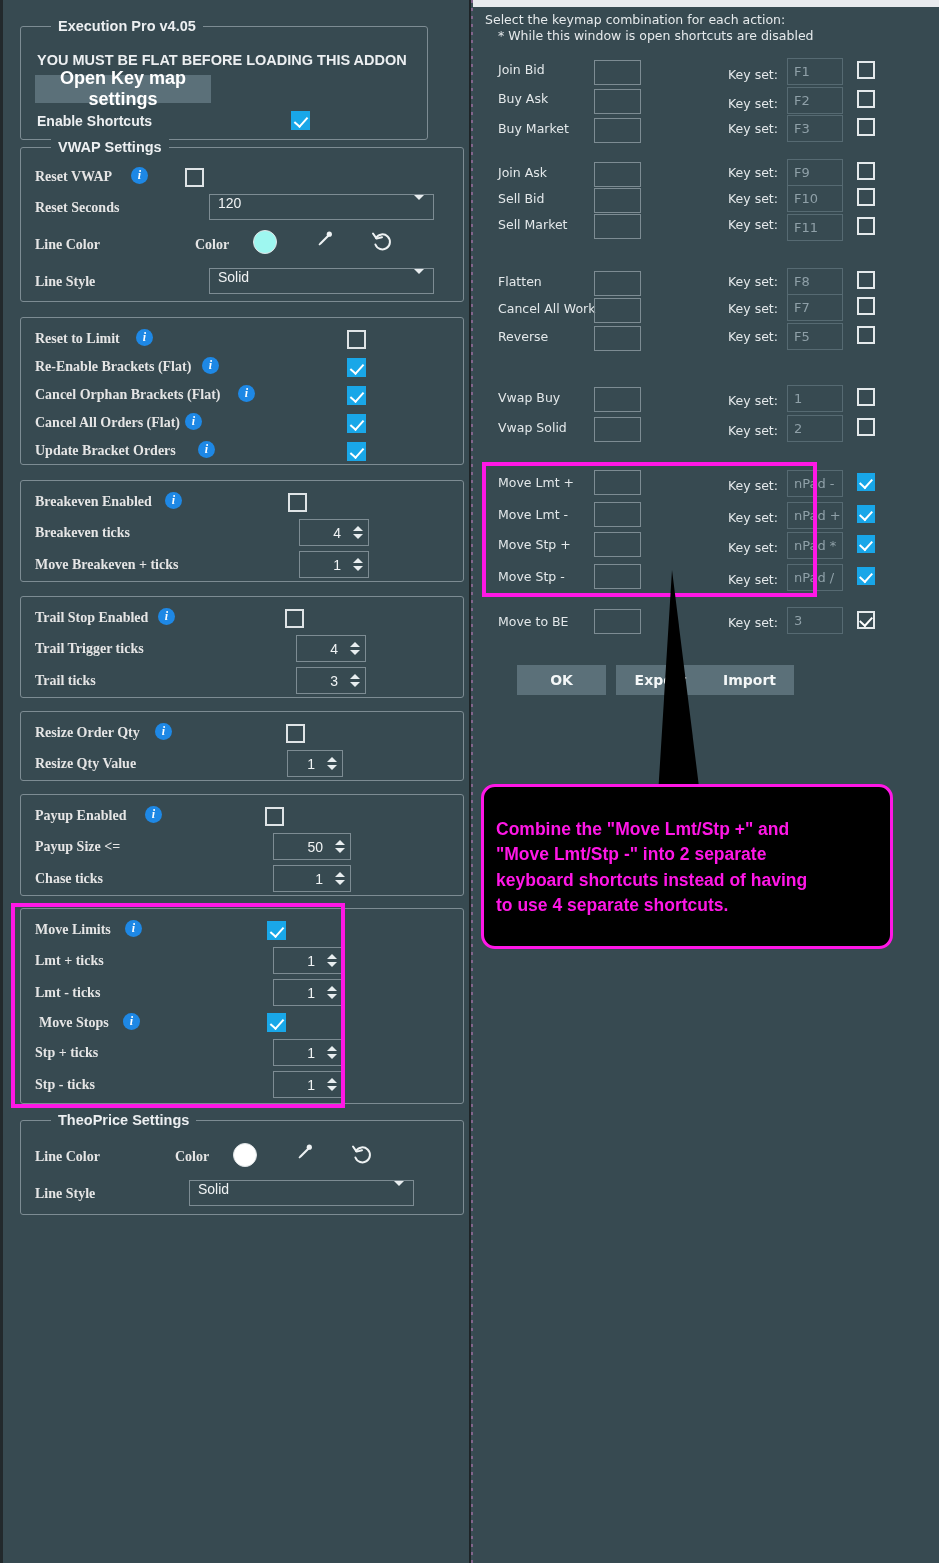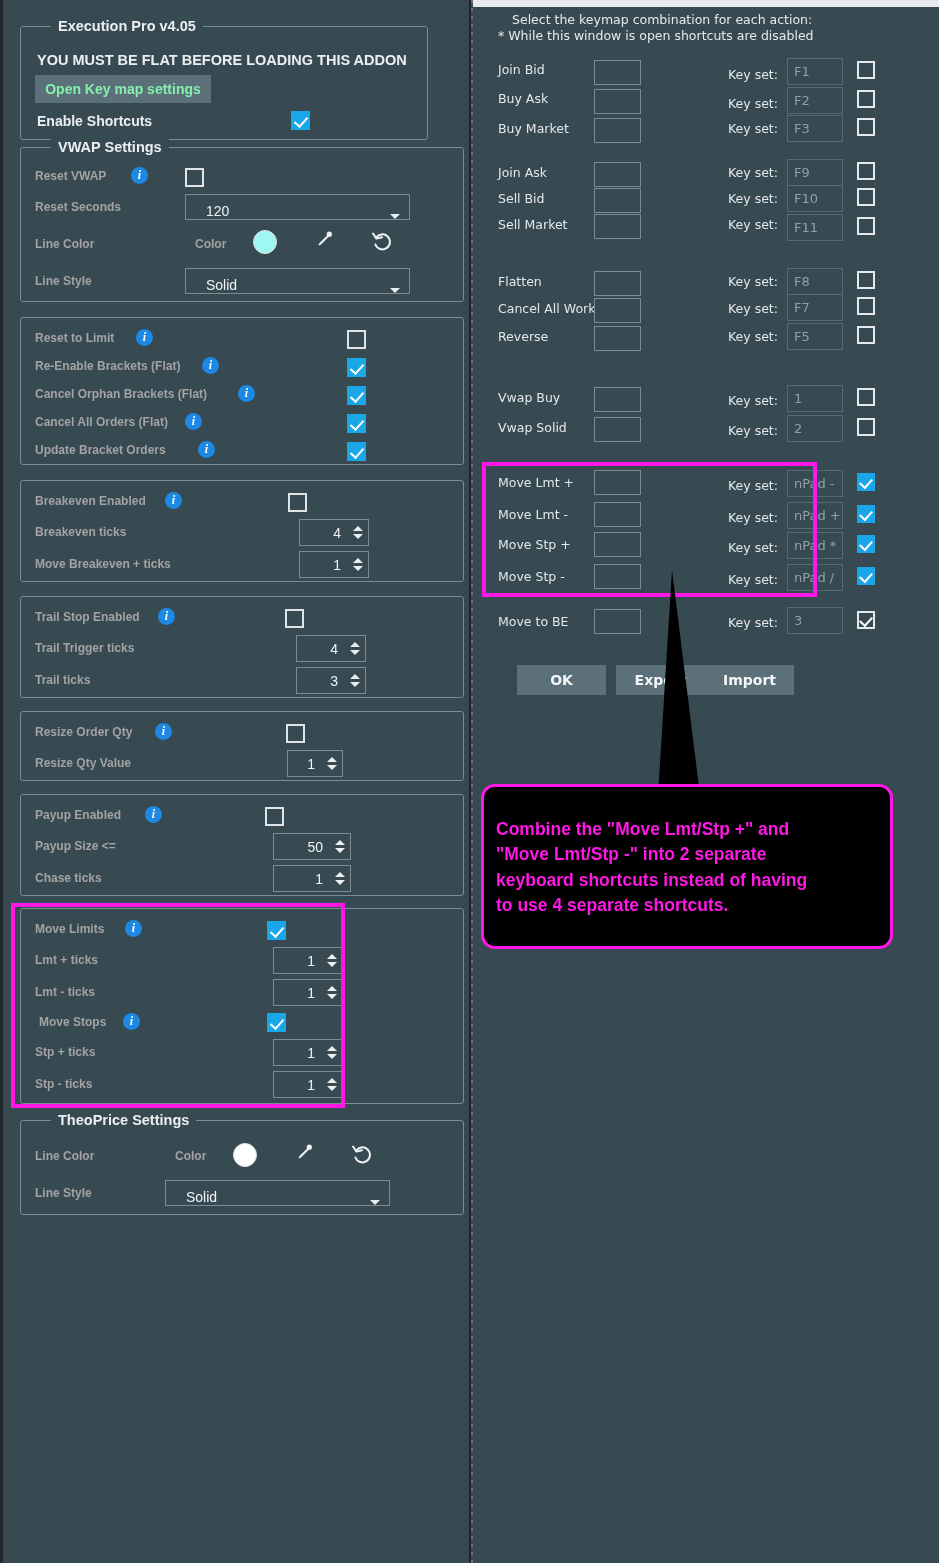--- a/index.html
+++ b/index.html
@@ -28,22 +28,23 @@
     border-radius:3px;
   }
   .group-legend{
     position:absolute; top:-9px; left:30px;
     background:#374a51; padding:0 7px;
     font-size:14.5px; font-weight:bold; color:#eceff1;
     white-space:nowrap;
   }
   .row-label{
     position:absolute;
-    font-size:12px; font-weight:bold; color:#a3a3a3;
+    font-size:14px; font-weight:bold; color:#e5e5e5;
     white-space:nowrap;
+    font-family:Liberation Serif, serif;
   }
   .plain-label{
     position:absolute;
     font-size:14px; font-weight:bold; color:#eceff1;
     white-space:nowrap;
   }
 
   .info-icon{
     position:absolute;
     width:17px;height:17px;border-radius:50%;
@@ -68,21 +69,21 @@
     position:absolute; left:4px; top:1px;
     width:6px;height:11px;
     border:solid #fff; border-width:0 2.4px 2.4px 0;
     transform:rotate(42deg);
   }
   .cbx.dim{ border-color:#4f656d; }
 
   .btn{
     position:absolute;
     background:#5b7079;
-    color:#86efac; font-size:14px; font-weight:bold;
+    color:#ffffff; font-size:18px; font-weight:bold;
     border:none; text-align:center;
     cursor:pointer;
     display:flex; align-items:center; justify-content:center;
   }
 
   .spin{
     position:absolute;
     border:1px solid #7d8c93;
     background:transparent;
     display:flex; align-items:center;
@@ -103,22 +104,23 @@
     border-left:5px solid transparent;
     border-right:5px solid transparent;
   }
   .spin .arrows i.up{ border-bottom:5px solid #e8edef; }
   .spin .arrows i.dn{ border-top:5px solid #e8edef; }
 
   .combo{
     position:absolute;
     border:1px solid #7d8c93;
     background:transparent;
-    display:flex; align-items:flex-end;
-    padding-left:20px;
+    display:flex; align-items:flex-start;
+    padding-left:8px;
+    margin-left:24px;
   }
   .combo .txt{ flex:1; font-size:14px; color:#f0f3f4; }
   .combo .car{
     width:0;height:0; margin-right:9px;
     border-left:5px solid transparent;
     border-right:5px solid transparent;
     border-top:5px solid #e8edef;
   }
 
   .swatch{
@@ -448,21 +450,21 @@
 
     <div class="hl-box" style="left: 4px; top: 903px; width: 334px; height: 205px; border-color: rgb(255, 23, 230);"></div>
 
   </div>
   </div>
 
   <div id="right-panel">
     <div id="right-titlebar"></div>
     <div id="right-dotline"></div>
 
-    <div class="r-head" style="left:39px;top:12px;">Select the keymap combination for each action:</div>
+    <div class="r-head" style="left:12px;top:12px;">Select the keymap combination for each action:</div>
     <div class="r-head" style="left:25px;top:28px;">* While this window is open shortcuts are disabled</div>
 
     <div class="r-label" style="left:25px;top:62px;">Join Bid</div>
     <div class="r-input" style="left:121px;top:60px;"></div>
     <div class="r-keyset" style="left:255px;top:67px;">Key set:</div>
     <div class="r-key" style="left:314px;top:58px;">F1</div>
     <div class="r-cbx" style="left:384px;top:61px;"></div>
 
     <div class="r-label" style="left:25px;top:91px;">Buy Ask</div>
     <div class="r-input" style="left:121px;top:89px;"></div>

